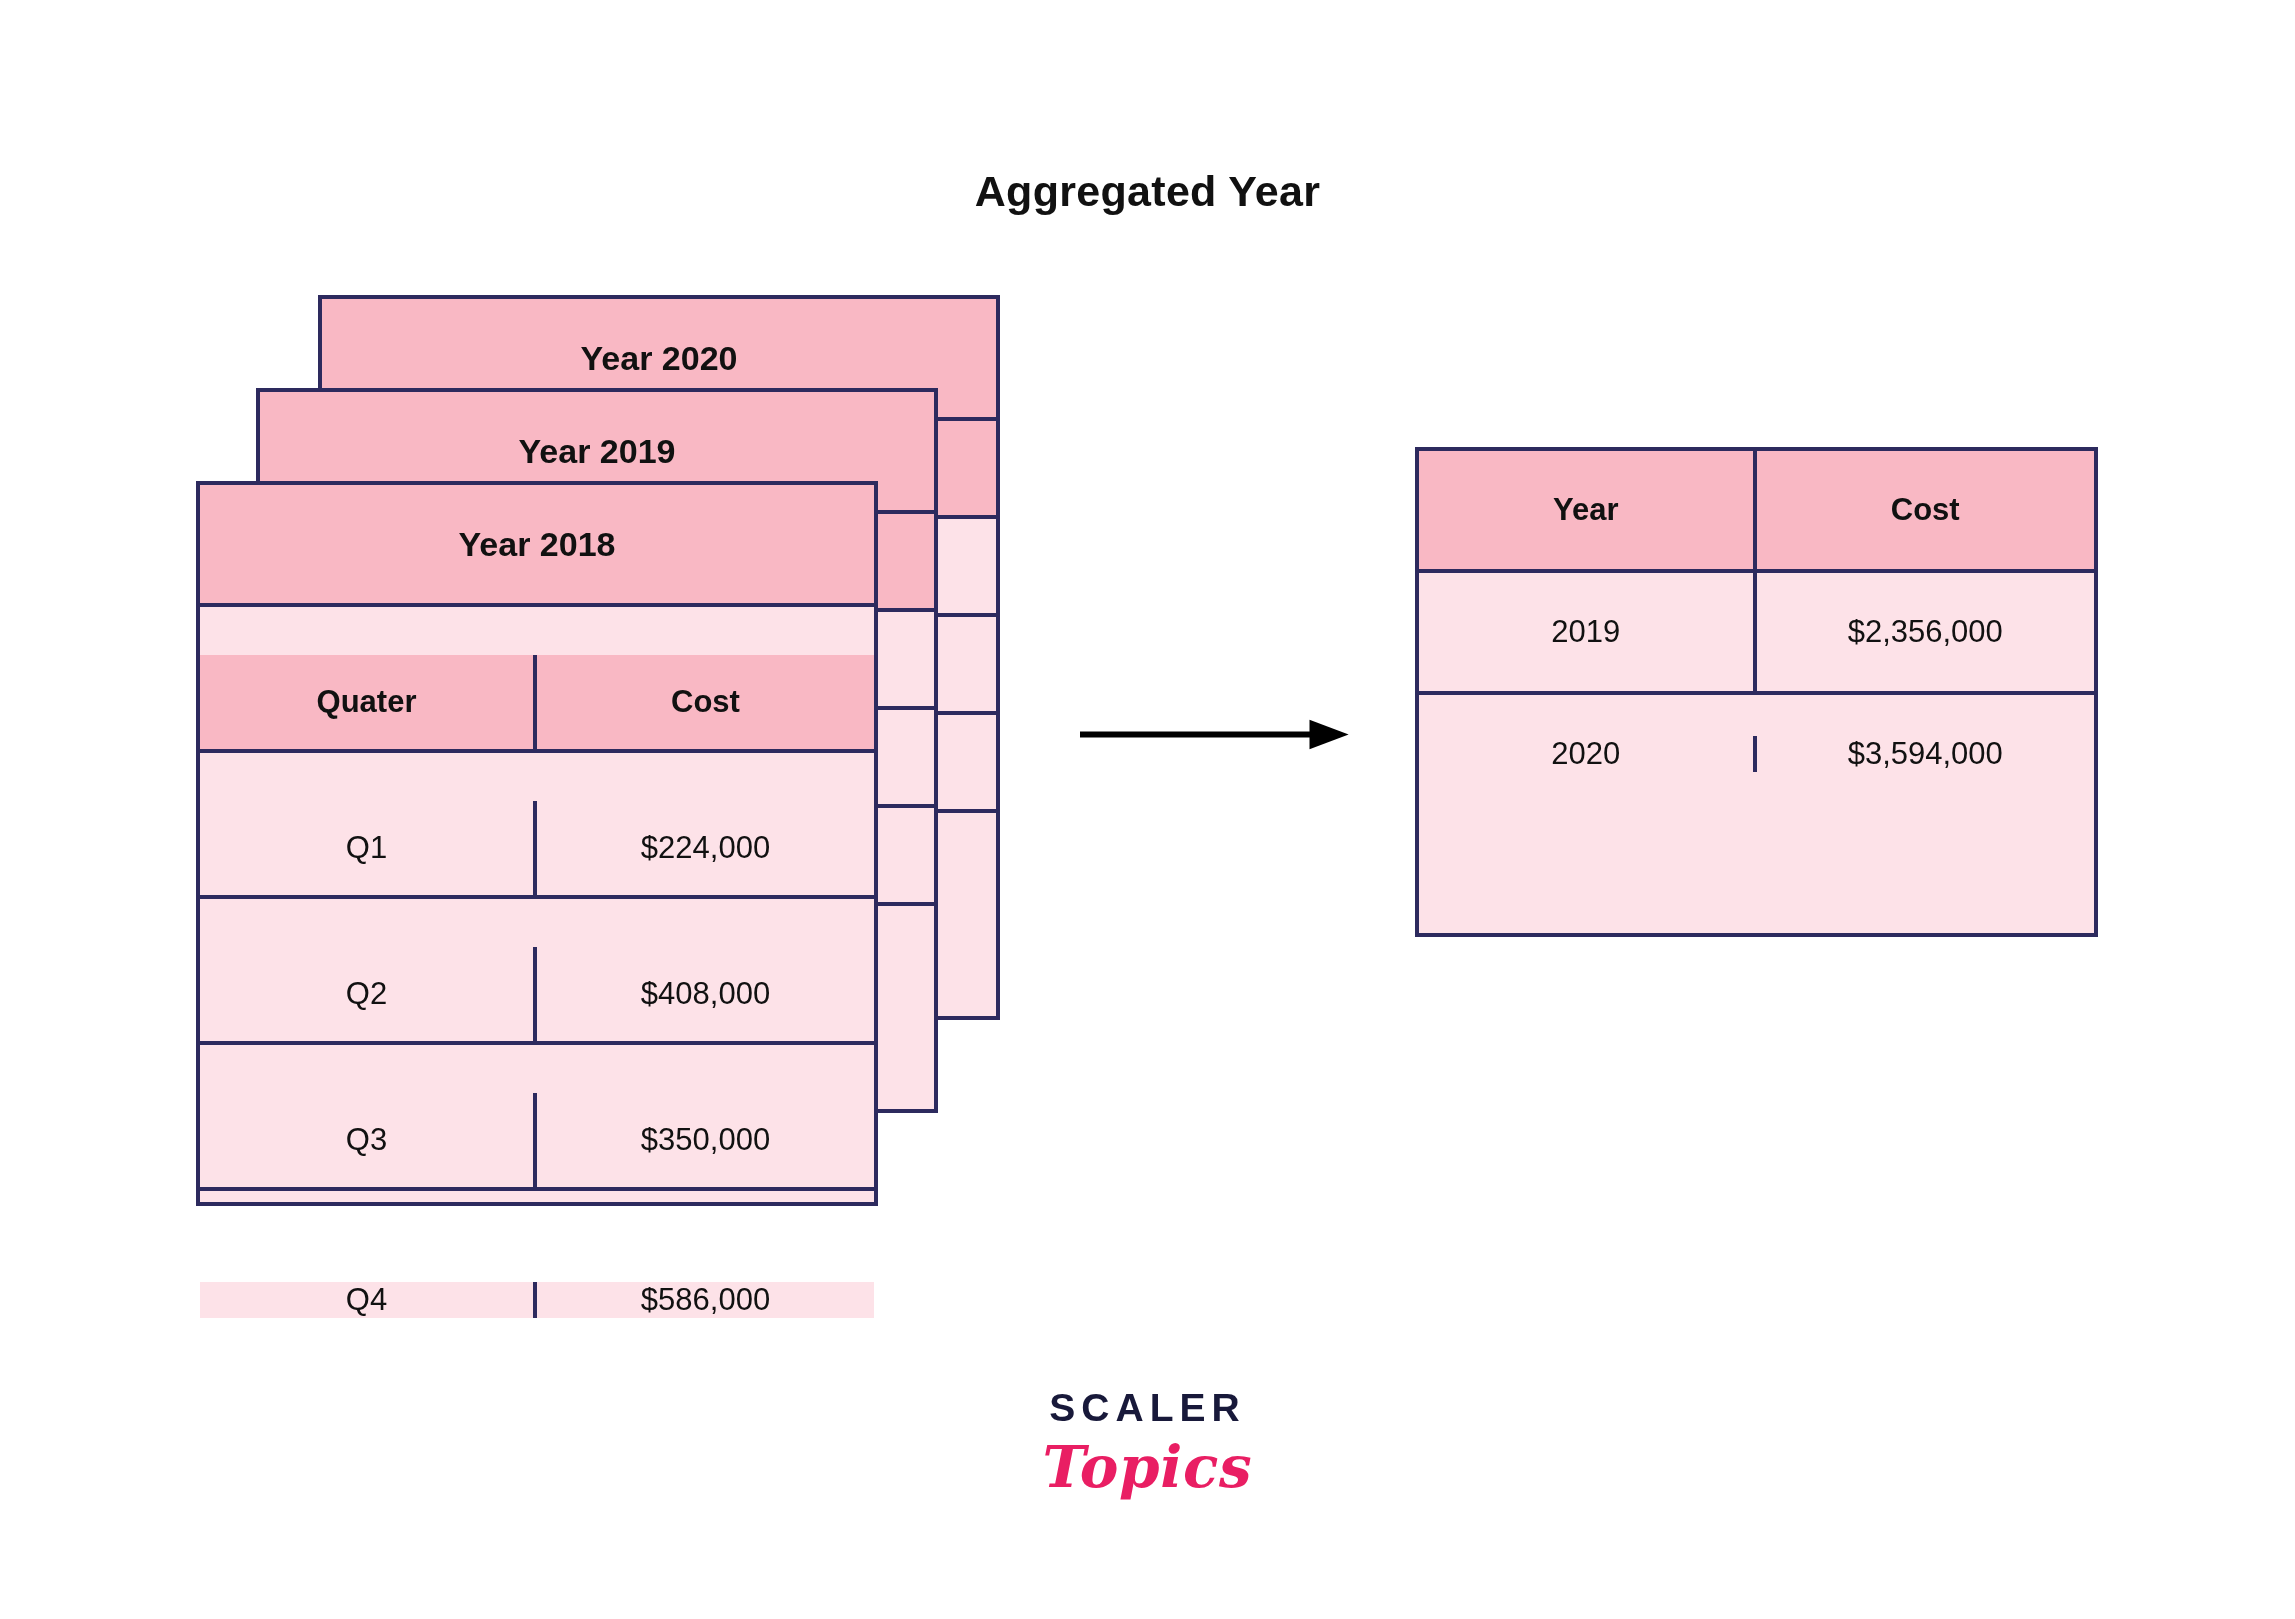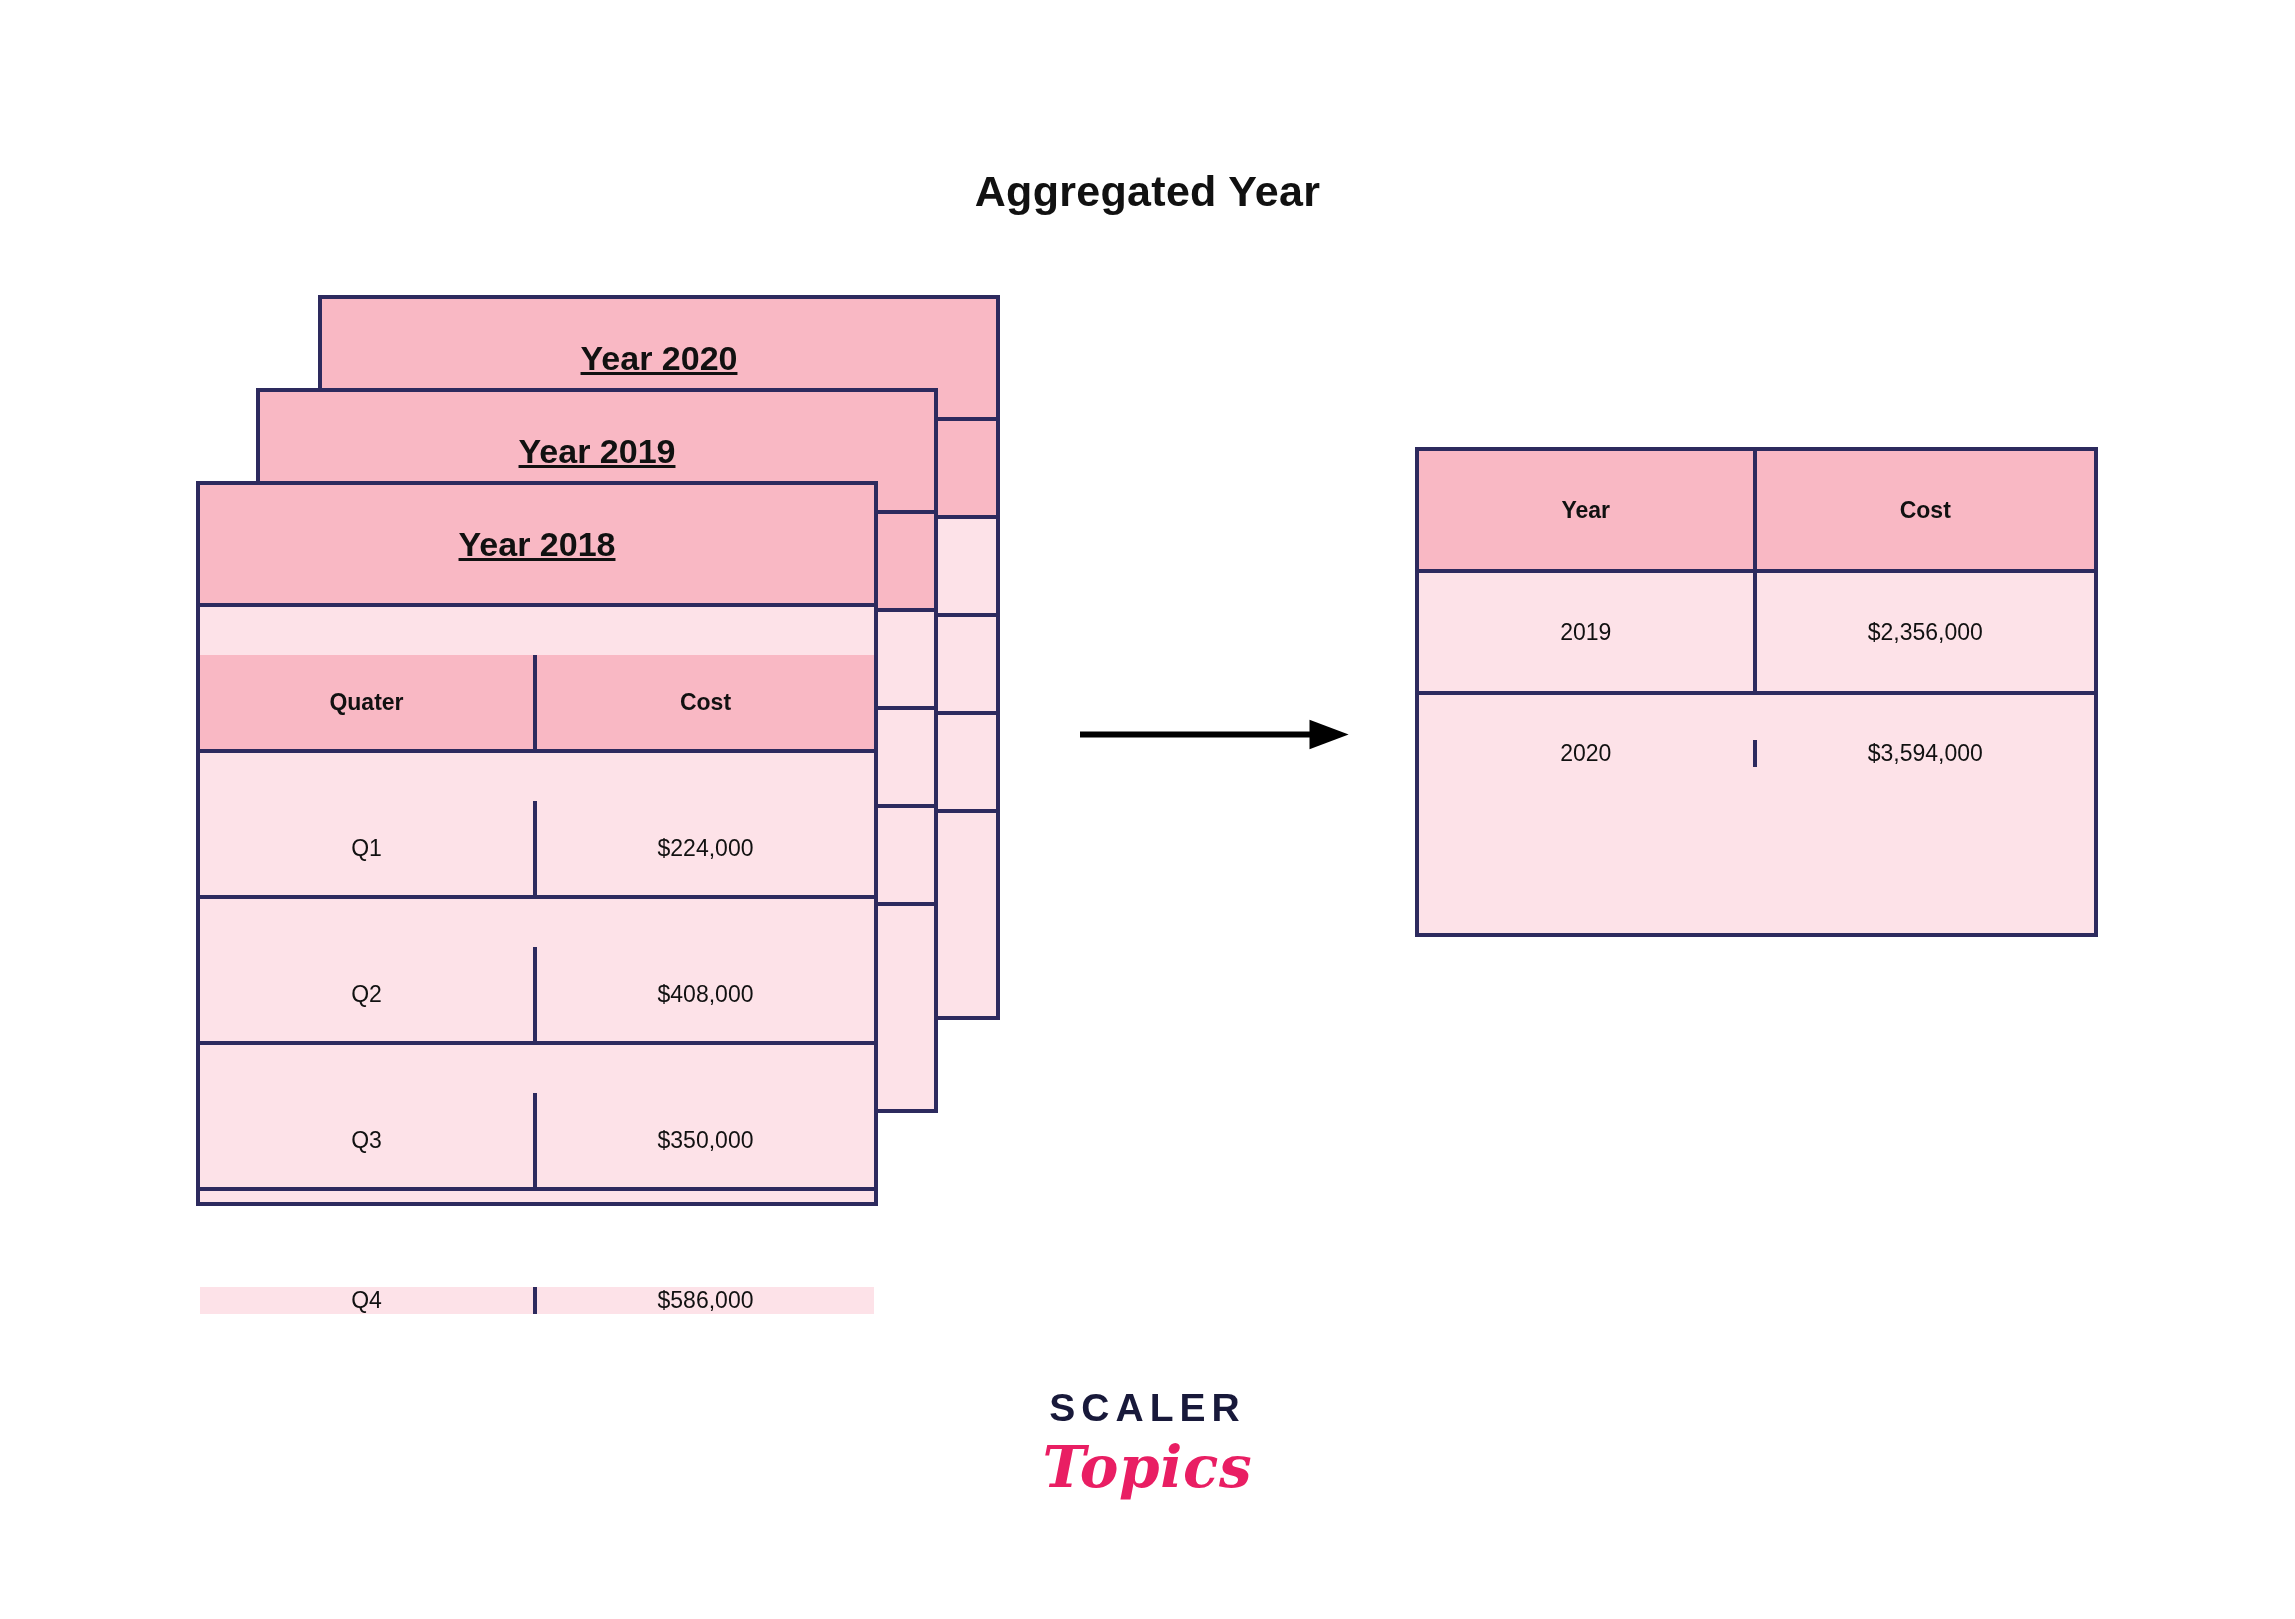--- a/index.html
+++ b/index.html
@@ -52,21 +52,21 @@
   }
   .tbl .row:last-child {
     border-bottom: none;
     align-items: center;
   }
   .tbl .cell {
     box-sizing: border-box;
     display: flex;
     align-items: center;
     justify-content: center;
-    font-size: 23px;
+    font-size: 31px;
     color: #111111;
     border-right: 4px solid #2d2a5e;
     overflow: hidden;
     white-space: nowrap;
   }
   .tbl .cell:last-child { border-right: none; }
   .hdr-row .cell {
     background: #f9b8c4;
     font-weight: bold;
   }
@@ -90,21 +90,21 @@
   }
 
   
   .stack-card {
     width: 682px;
   }
   #card-2020 { left: 318px; top: 295px;  height: 725px; z-index: 1; }
   #card-2019 { left: 256px; top: 388px;  height: 725px; z-index: 2; }
   #card-2018 { left: 196px; top: 481px;  height: 725px; z-index: 3; gap: 48px; }
 
-  .stack-card .year-band { height: 122px; text-decoration: underline; }
+  .stack-card .year-band { height: 122px; }
   .stack-card .row { height: 98px; }
   .stack-card .cell { width: 50%; }
   .stack-card .row:last-child { height: 122px; }
 
   
   #agg-table {
     left: 1415px;
     top: 447px;
     width: 683px;
     height: 490px;

